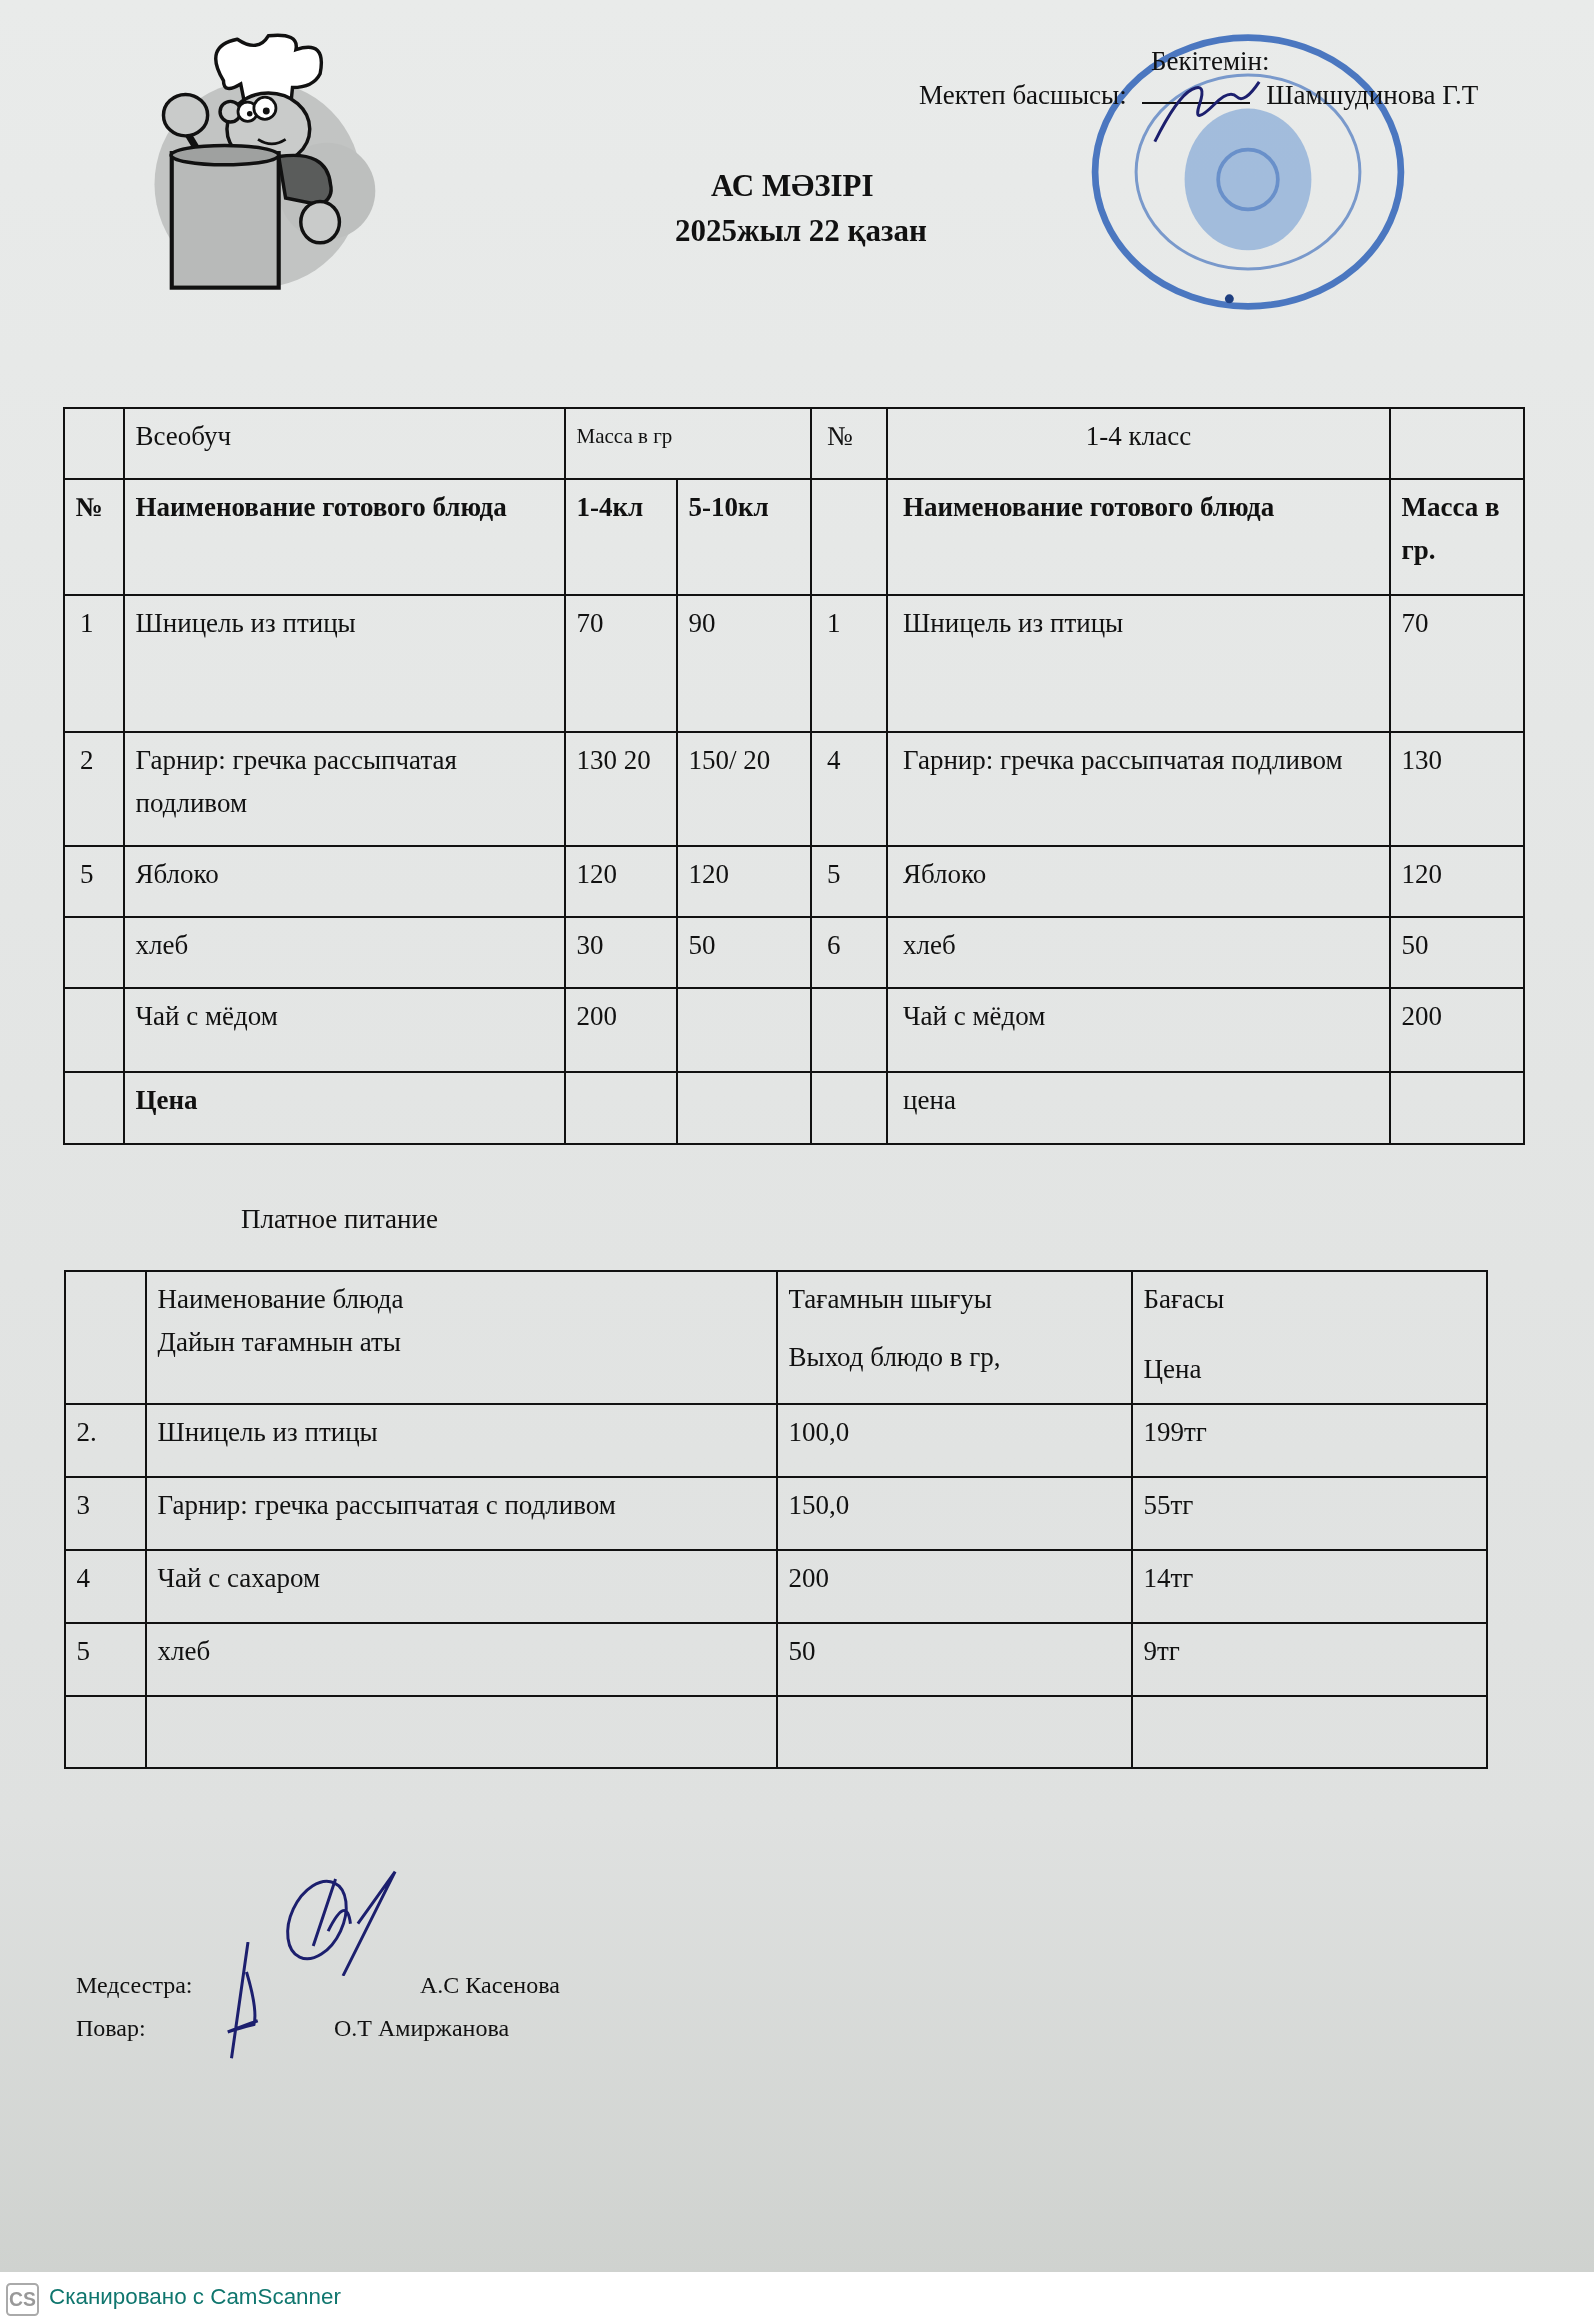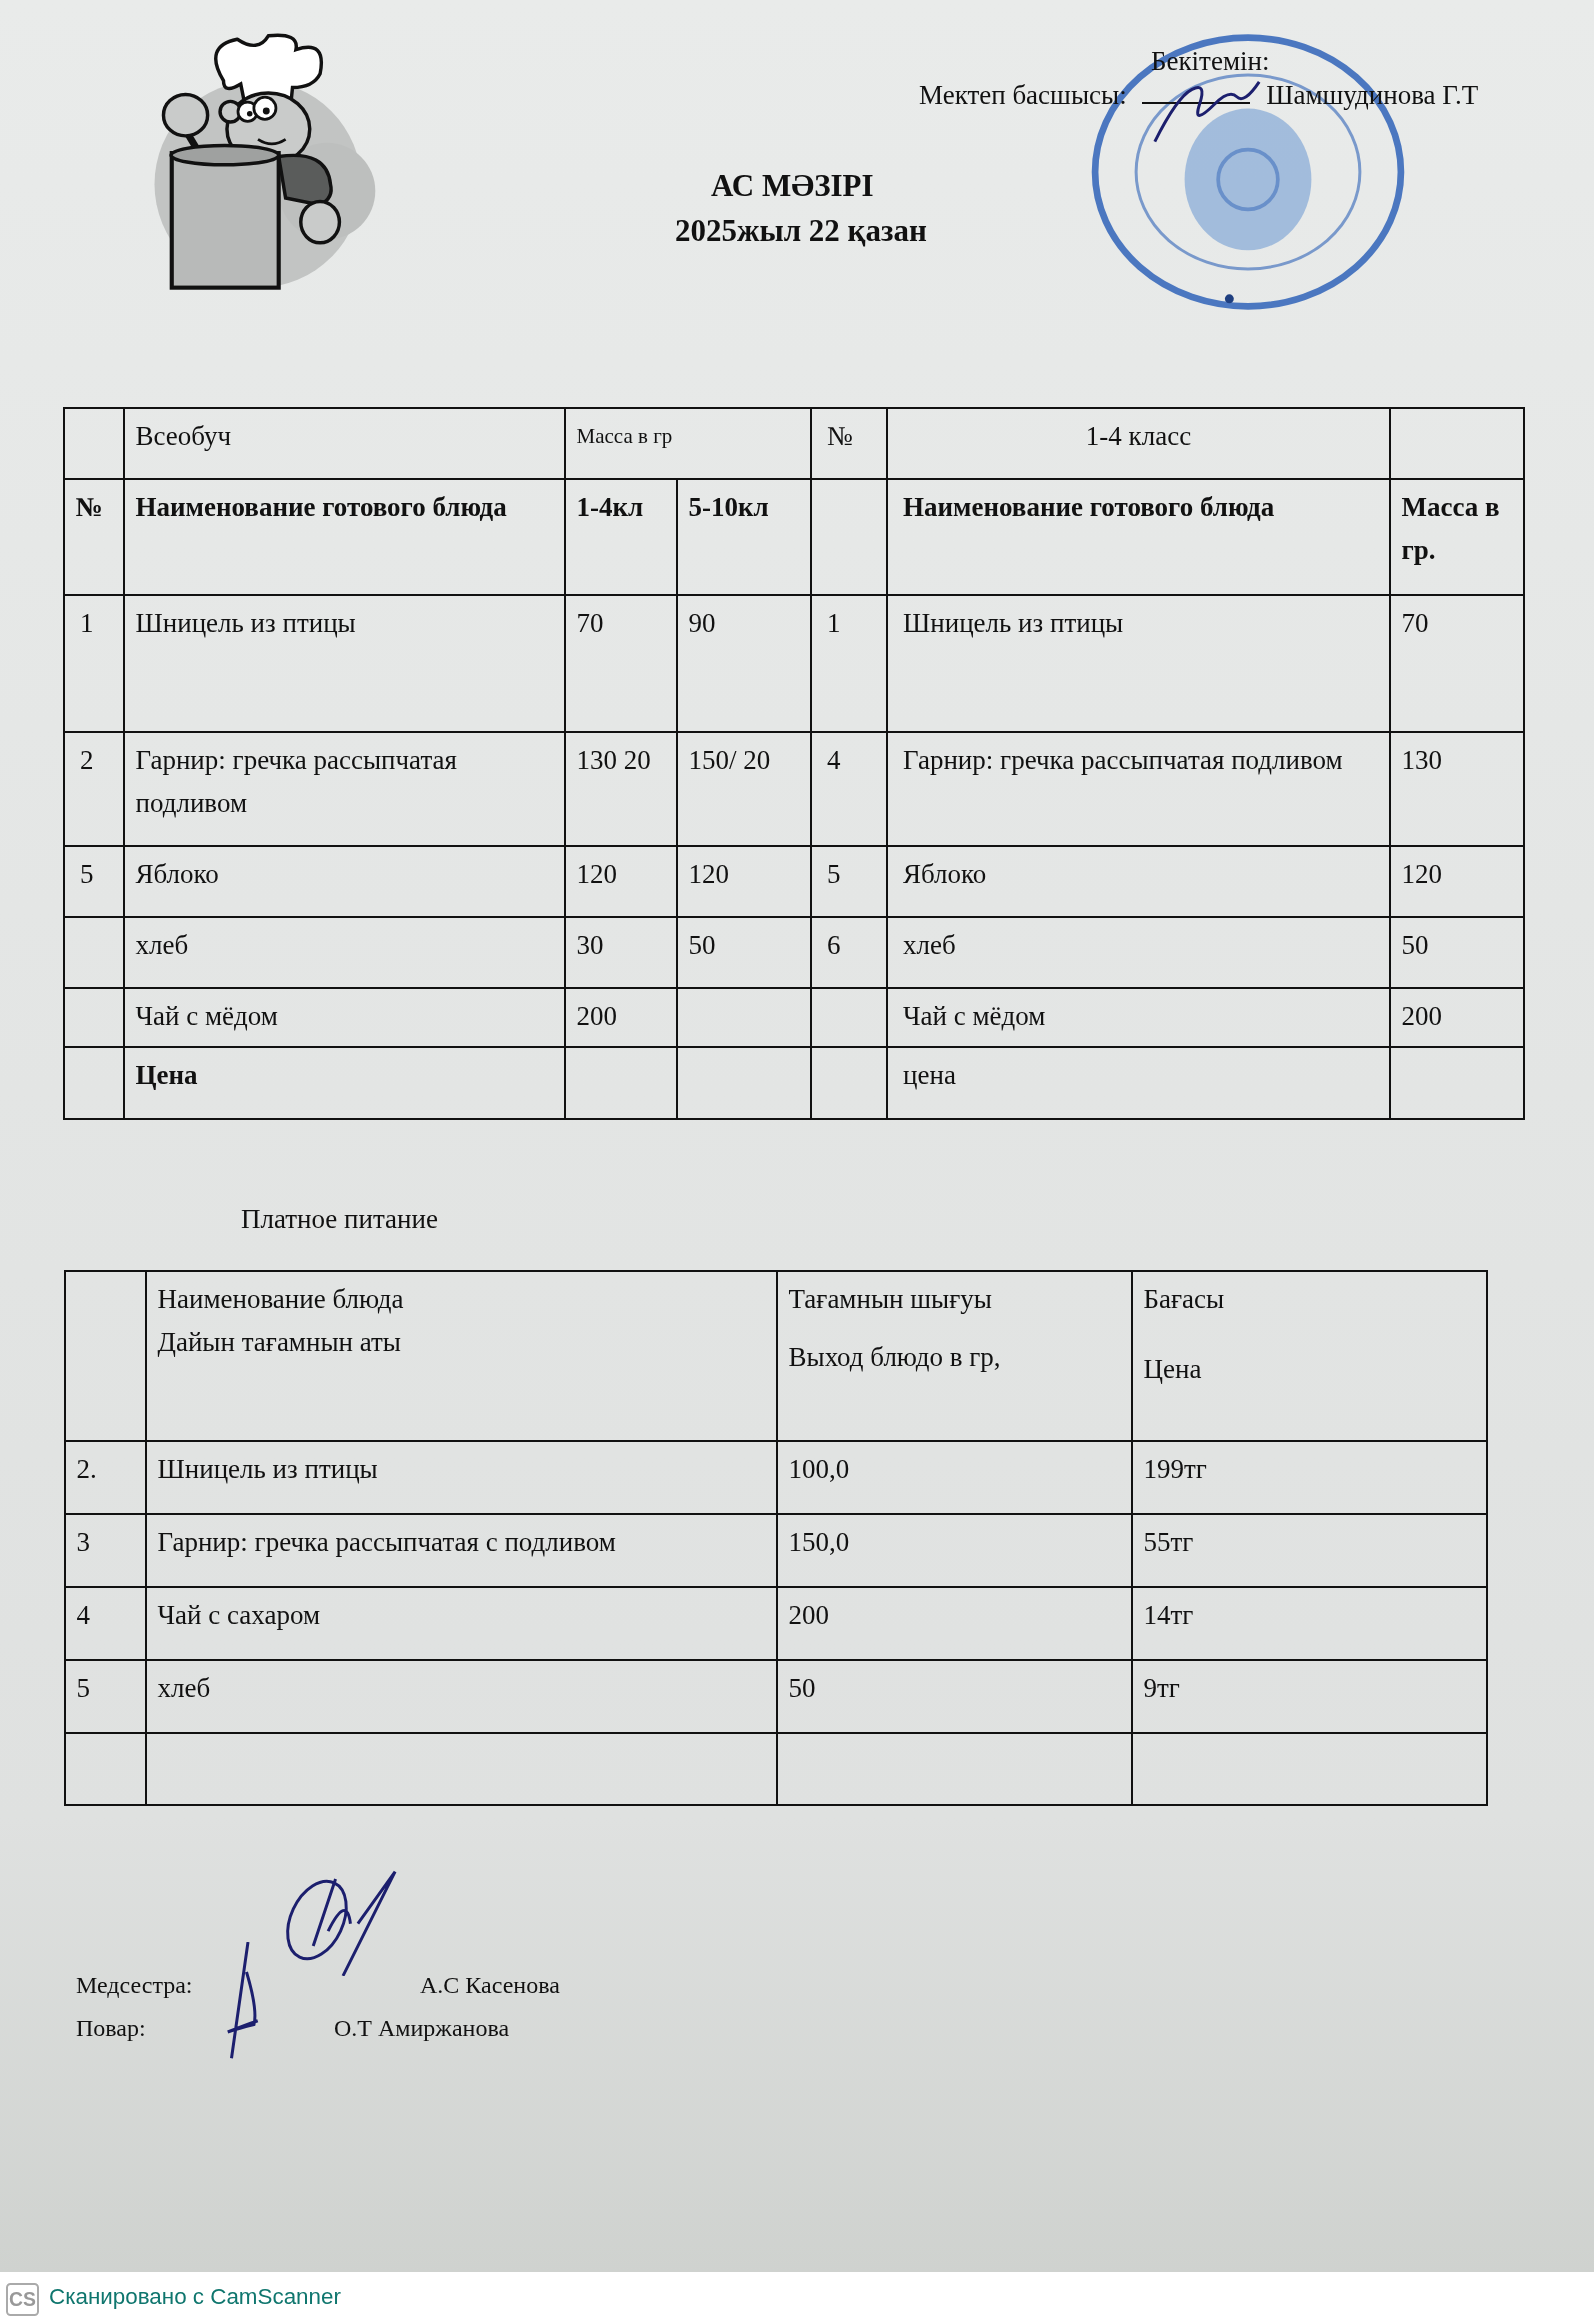--- a/index.html
+++ b/index.html
@@ -132,21 +132,21 @@
   </tr>
   <tr style="height:71px">
     <td class="num"></td>
     <td>хлеб</td>
     <td>30</td>
     <td>50</td>
     <td class="num">6</td>
     <td style="padding-left:15px">хлеб</td>
     <td>50</td>
   </tr>
-  <tr style="height:59px">
+  <tr style="height:84px">
     <td class="num"></td>
     <td>Чай с мёдом</td>
     <td>200</td>
     <td></td>
     <td class="num"></td>
     <td style="padding-left:15px">Чай с мёдом</td>
     <td>200</td>
   </tr>
   <tr style="height:72px">
     <td class="num"></td>
@@ -163,21 +163,21 @@
 <div class="abs section-title">Платное питание</div>
 
 <table style="left:64px;top:1270px;width:1422px;">
   <colgroup>
     <col style="width:81px">
       <col style="width:631px">
       <col style="width:355px">
       <col style="width:355px">
   </colgroup>
   <tbody>
-      <tr style="height:170px">
+      <tr style="height:133px">
     <td></td>
     <td>
       <div>Наименование блюда</div>
       <div>Дайын тағамнын аты</div>
     </td>
     <td>
       <div>Тағамнын шығуы</div>
       <div style="margin-top:15px">Выход блюдо в гр,</div>
     </td>
     <td>

